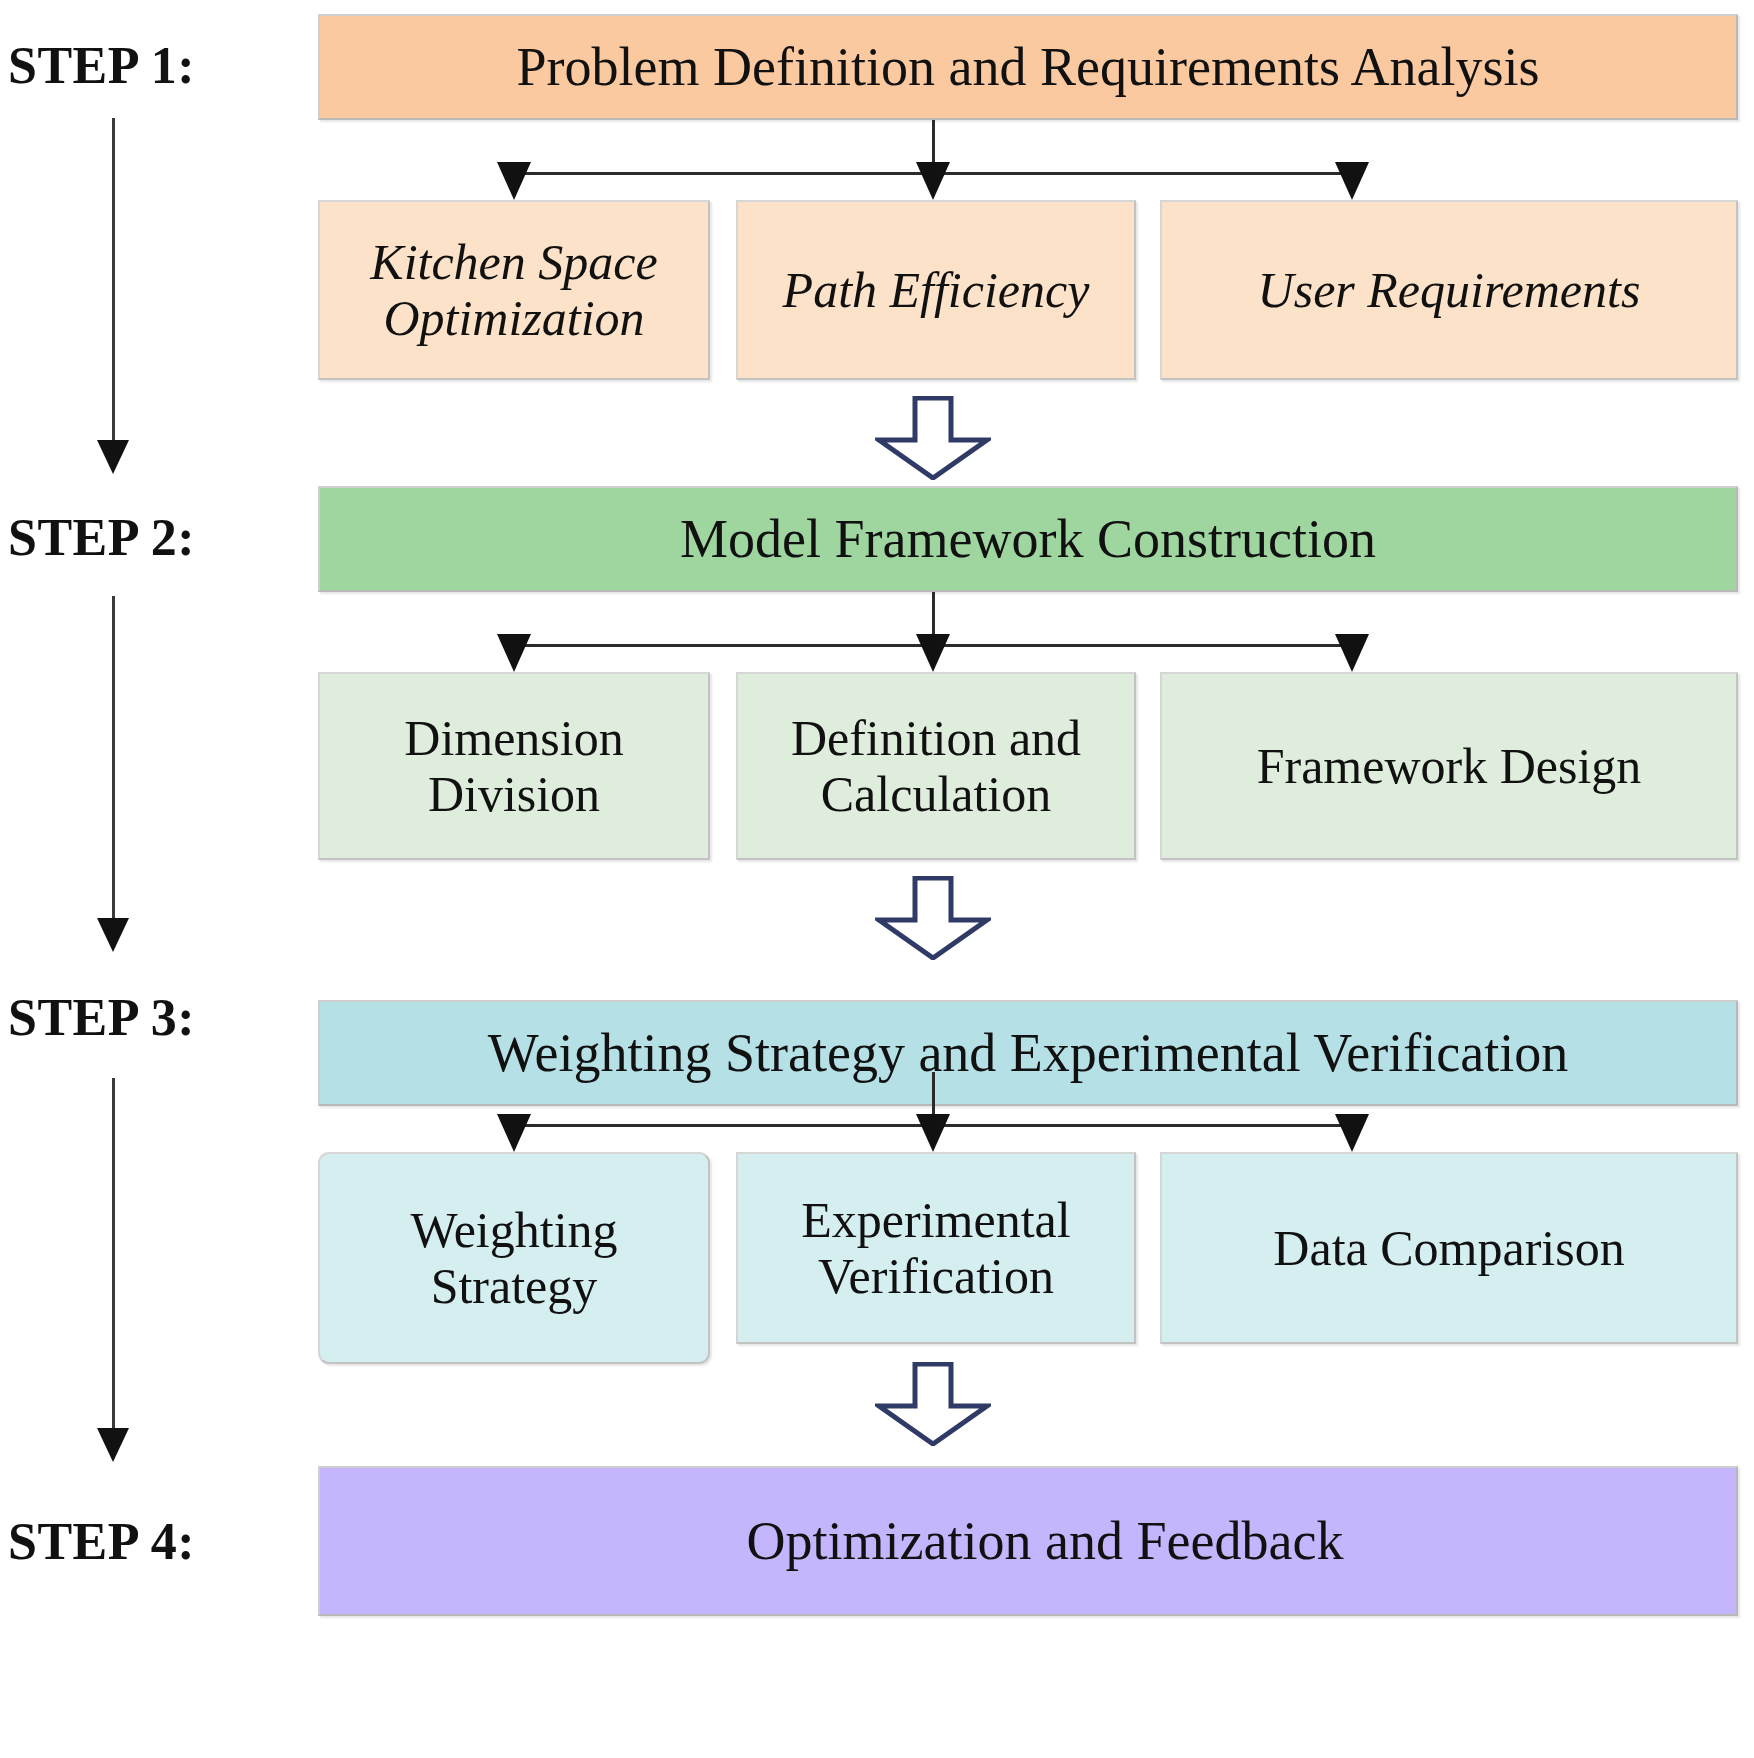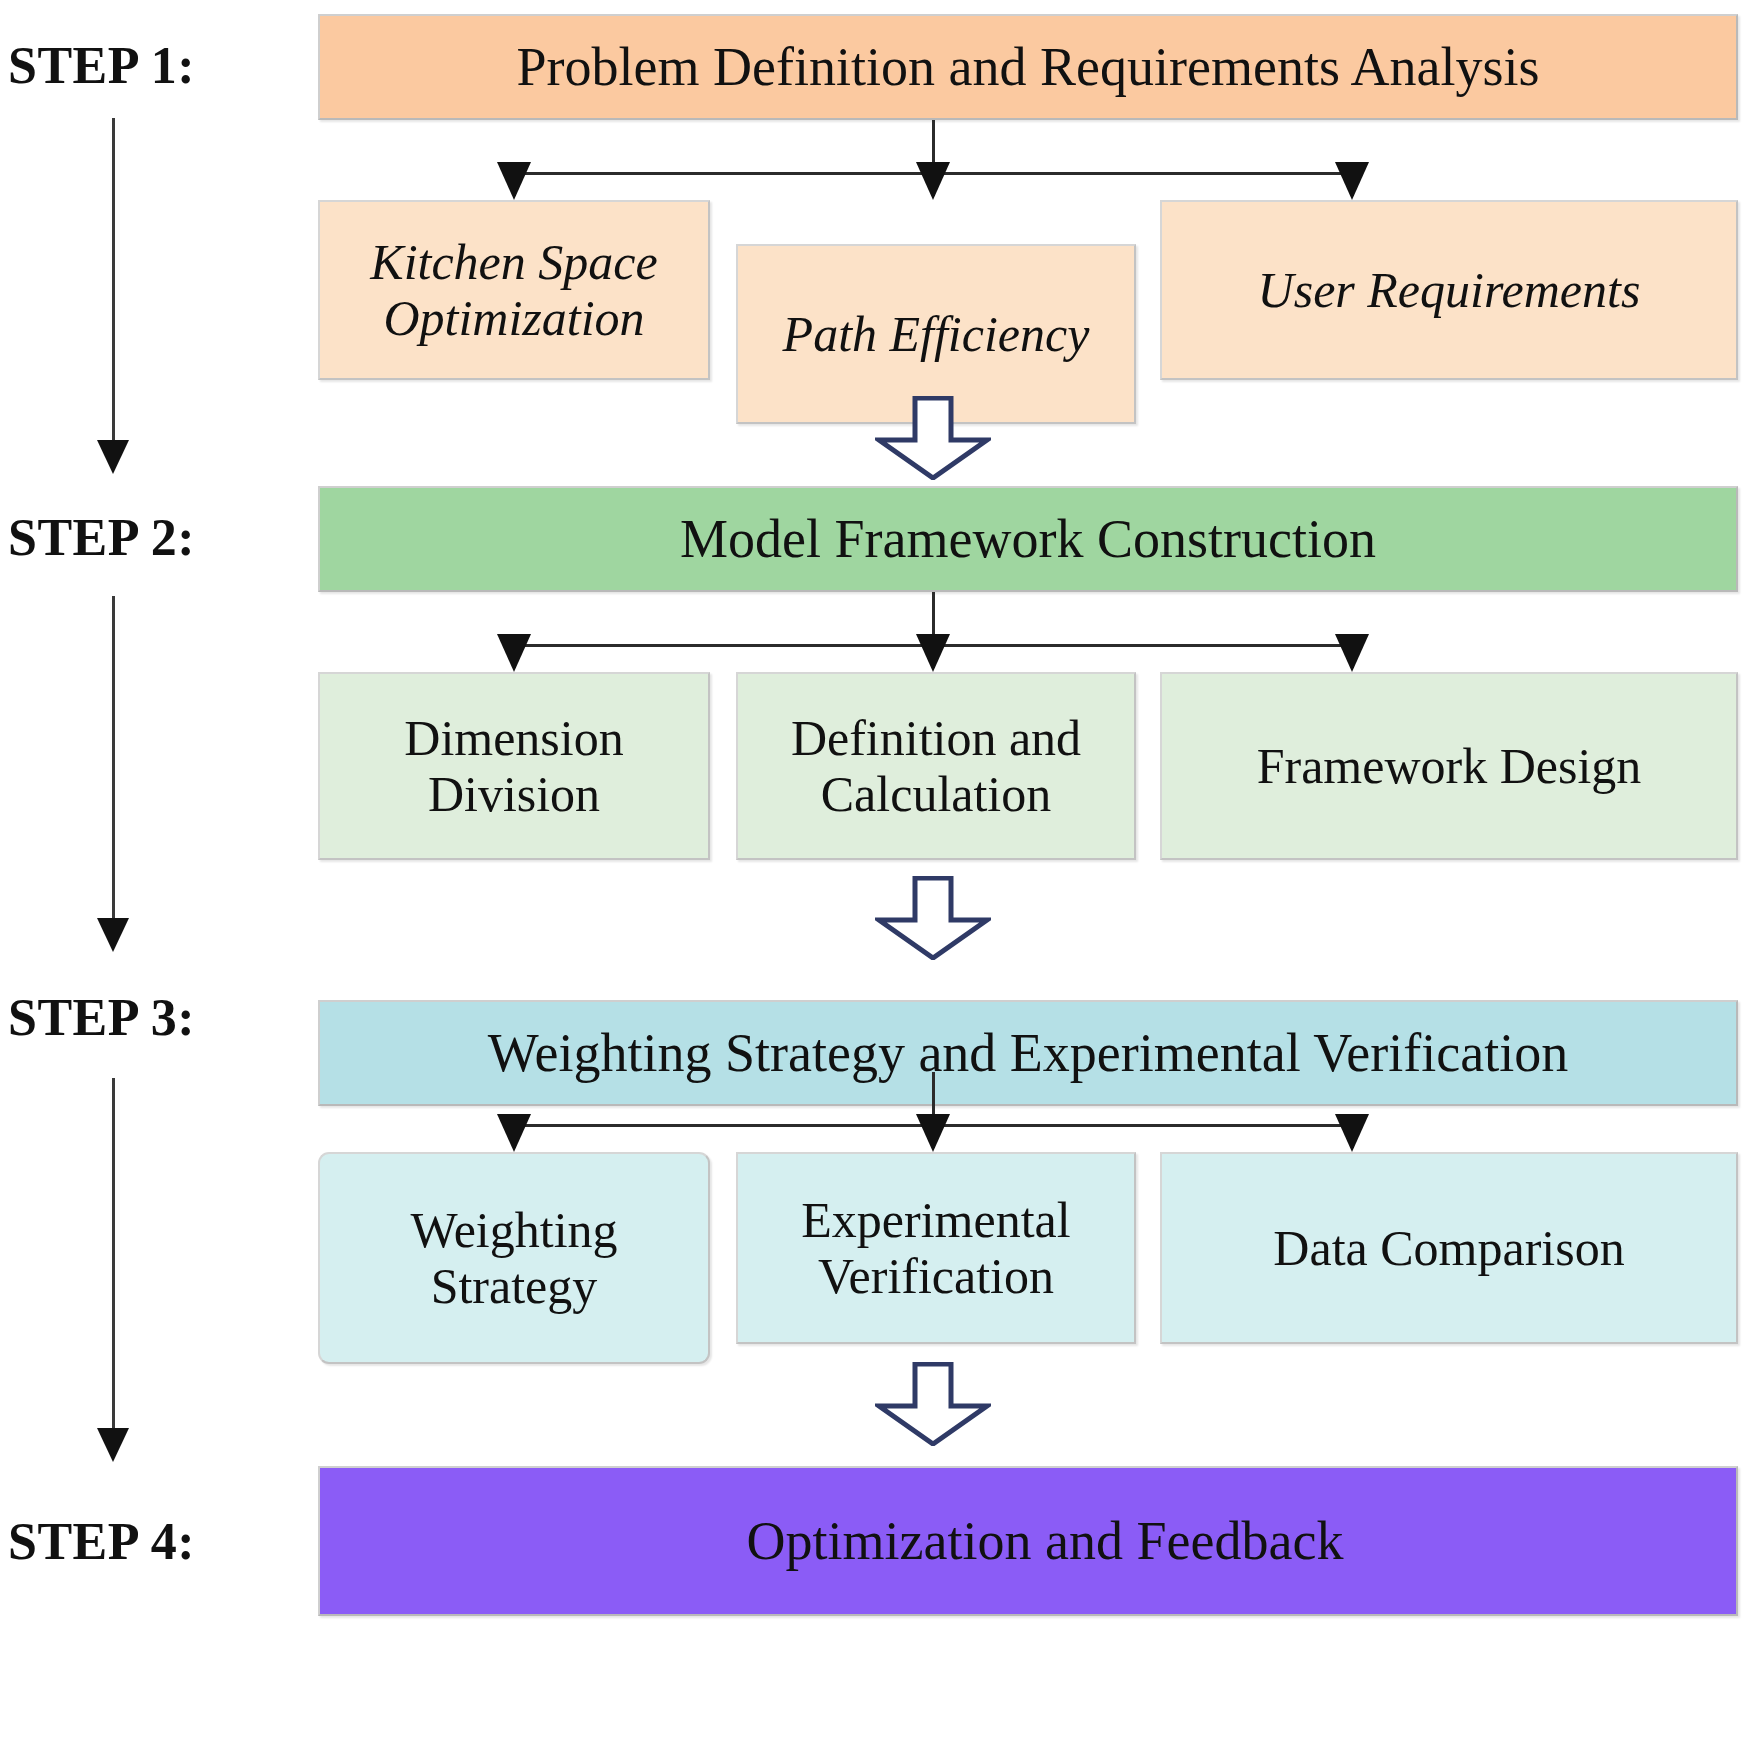--- a/index.html
+++ b/index.html
@@ -44,21 +44,21 @@
     border-left-color: #cfcfcf;
     font-size: 54px;
     color: #111111;
     text-align: right;
     line-height: 1.05;
     box-shadow: 2px 2px 2px rgba(0,0,0,0.10);
   }
   .bar.orange  { background: #fbc9a0; }
   .bar.green   { background: #9fd6a0; }
   .bar.blue    { background: #b5e0e6; }
-  .bar.lav     { background: #8b5cf6; padding-left: 34px; }
+  .bar.lav     { background: #c4b5fd; padding-left: 34px; }
 
   
   .subbox {
     position: absolute;
     display: flex;
     align-items: center;
     justify-content: center;
     text-align: center;
     border: 2px solid #c3c3c3;
     border-top-color: #d6d6d6;
@@ -138,21 +138,21 @@
   <div class="vline" style="left:932px;top:120px;height:52px;"></div>
   <div class="hline" style="left:513px;top:172px;width:840px;"></div>
   <div class="vline" style="left:513px;top:172px;height:24px;"></div>
   <div class="vline" style="left:932px;top:172px;height:24px;"></div>
   <div class="vline" style="left:1351px;top:172px;height:24px;"></div>
   <div class="arrowhead" style="left:497px;top:162px;"></div>
   <div class="arrowhead" style="left:916px;top:162px;"></div>
   <div class="arrowhead" style="left:1335px;top:162px;"></div>
 
   <div class="subbox orange" style="left:318px;top:200px;width:392px;height:180px;">Kitchen Space Optimization</div>
-  <div class="subbox orange" style="left:736px;top:200px;width:400px;height:180px;margin-top:44px;">Path Efficiency</div>
+  <div class="subbox orange" style="left:736px;top:200px;width:400px;height:180px;">Path Efficiency</div>
   <div class="subbox orange" style="left:1160px;top:200px;width:578px;height:180px;">User Requirements</div>
 
   <div class="hollow-arrow" style="left:875px;top:396px;">
     <svg viewBox="0 0 116 84" preserveAspectRatio="none">
       <polygon points="40,2 76,2 76,44 112,44 58,82 4,44 40,44" fill="#ffffff" stroke="#2f3a66" stroke-width="5" stroke-linejoin="miter"></polygon>
     </svg>
   </div>
 
   <div class="step-label" style="top:508px;">STEP 2:</div>
 

